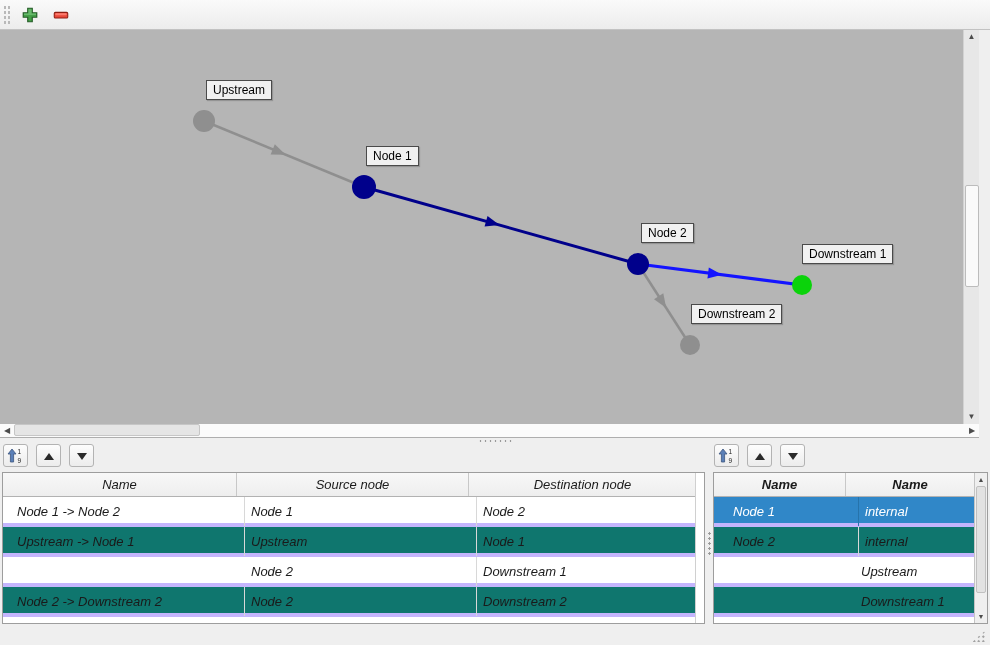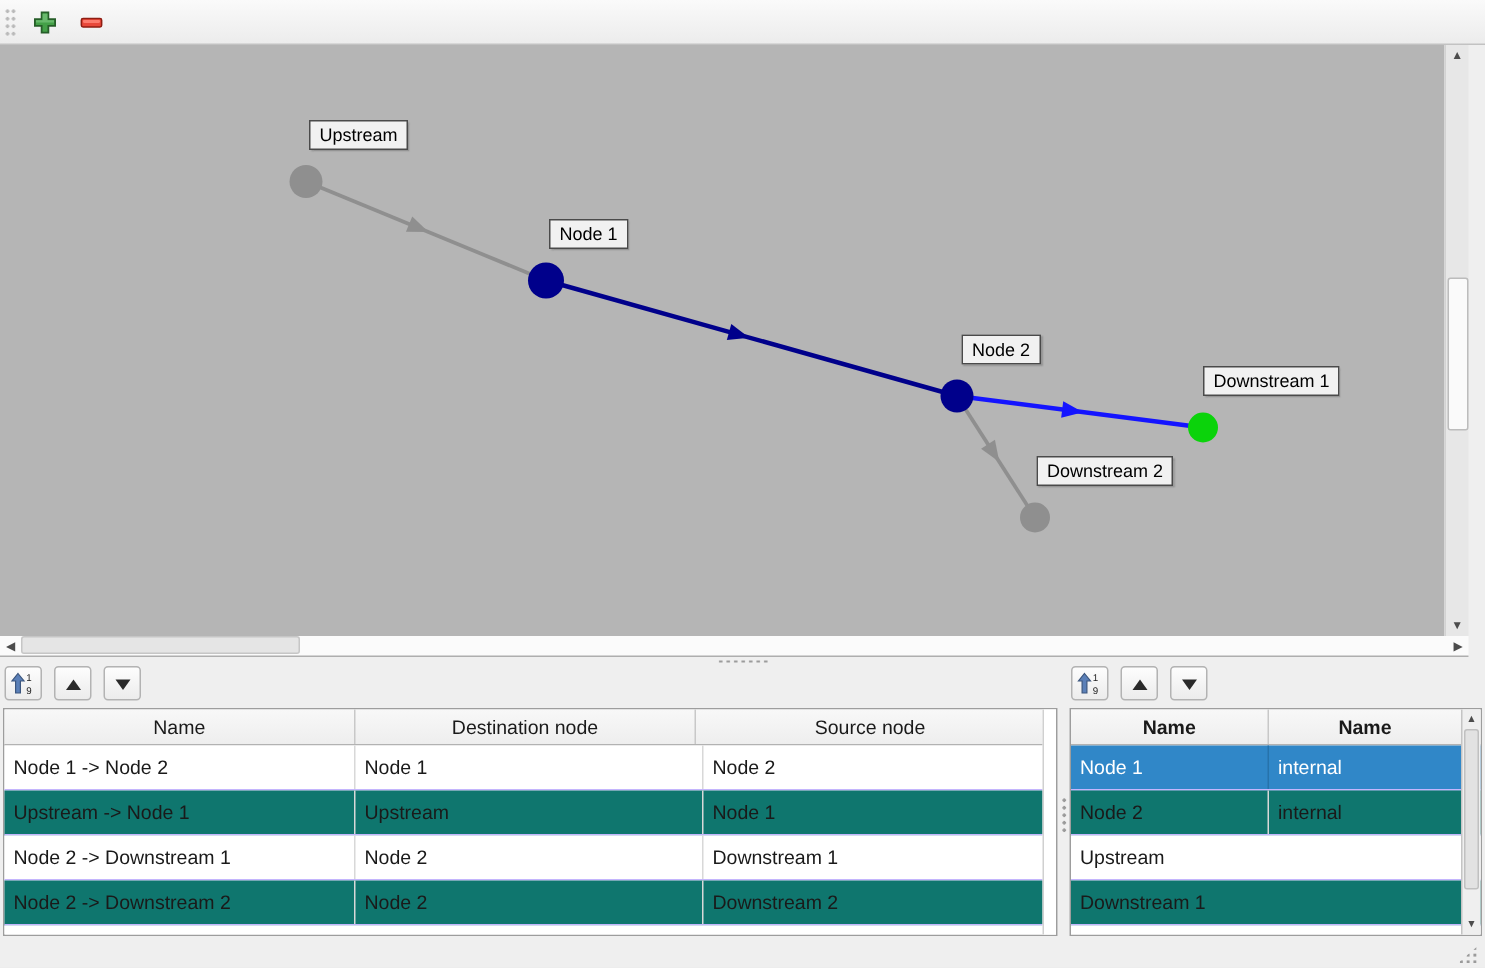--- a/index.html
+++ b/index.html
@@ -80,31 +80,31 @@
     border:1px solid #b3b3b3;border-radius:3px;cursor:pointer;
   }
   .pbtn .tri-up{position:absolute;left:7px;top:8px;width:0;height:0;
     border-left:5px solid transparent;border-right:5px solid transparent;border-bottom:7px solid #2a2a2a;}
   .pbtn .tri-down{position:absolute;left:7px;top:8px;width:0;height:0;
     border-left:5px solid transparent;border-right:5px solid transparent;border-top:7px solid #2a2a2a;}
   .pbtn svg{position:absolute;left:3px;top:2px;}
   
   .table{
     position:absolute;top:472px;height:152px;box-sizing:border-box;
-    background:#ffffff;border:1px solid #9d9d9d;
+    background:#ffffff;border:1px solid #9d9d9d;font-style:italic;
   }
   #edge-table{left:2px;width:703px;}
   #node-table{left:713px;width:275px;}
   .thead{height:24px;box-sizing:border-box;border-bottom:1px solid #b2b2b2;
     background:linear-gradient(#f8f8f8,#eeeeee);display:flex;}
   .th{box-sizing:border-box;height:23px;line-height:23px;text-align:center;
     border-right:1px solid #c8c8c8;overflow:hidden;cursor:pointer;}
   .th:last-child{border-right:none;}
   #node-table .th{font-weight:bold;}
-  .trow{display:flex;height:30px;box-sizing:border-box;border-bottom:1px solid #c4b5fd;background:#fff;cursor:pointer;}
+  .trow{display:flex;height:30px;box-sizing:border-box;border-bottom:4px solid #c4b5fd;background:#fff;cursor:pointer;justify-content:flex-end;}
   .trow.alt{background:#0f766e;}
   .trow.selected{background:#3087c8;color:#ffffff;}
   .trow.selected .tc{border-right-color:#2673ab;}
   .tc{box-sizing:border-box;height:29px;line-height:29px;padding-left:6px;
     border-right:1px solid #d8d8d8;overflow:hidden;white-space:nowrap;}
   .tc:last-child{border-right:none;}
   .c1{width:234px;}.c2{width:232px;}.c3{width:227px;}
   .gutter{position:absolute;right:0;top:0;bottom:0;width:8px;background:#ffffff;border-left:1px solid #d0d0d0;}
   .n1{width:132px;}.n2{width:128px;}
   .filler{height:6px;background:#fff;}
@@ -212,36 +212,35 @@
     <div class="tri-down"></div>
   </div>
 
   <div class="vsplit">
     <div class="dots"></div>
   </div>
 
   <div class="table" id="edge-table">
     <div class="thead">
       <div class="th c1">Name</div>
+      <div class="th c2">Source node</div>
       <div class="th c3">Destination node</div>
-      <div class="th c2">Source node</div>
     </div>
     <div id="edge-rows">
         <div class="trow">
           <div class="tc c1">Node 1 -&gt; Node 2</div>
           <div class="tc c2">Node 1</div>
           <div class="tc c3">Node 2</div>
         </div>
         <div class="trow alt">
           <div class="tc c1">Upstream -&gt; Node 1</div>
           <div class="tc c2">Upstream</div>
           <div class="tc c3">Node 1</div>
         </div>
         <div class="trow">
-          <div class="tc c1">Node 2 -&gt; Downstream 1</div>
           <div class="tc c2">Node 2</div>
           <div class="tc c3">Downstream 1</div>
         </div>
         <div class="trow alt">
           <div class="tc c1">Node 2 -&gt; Downstream 2</div>
           <div class="tc c2">Node 2</div>
           <div class="tc c3">Downstream 2</div>
         </div>
       </div>
     <div class="filler"></div>

